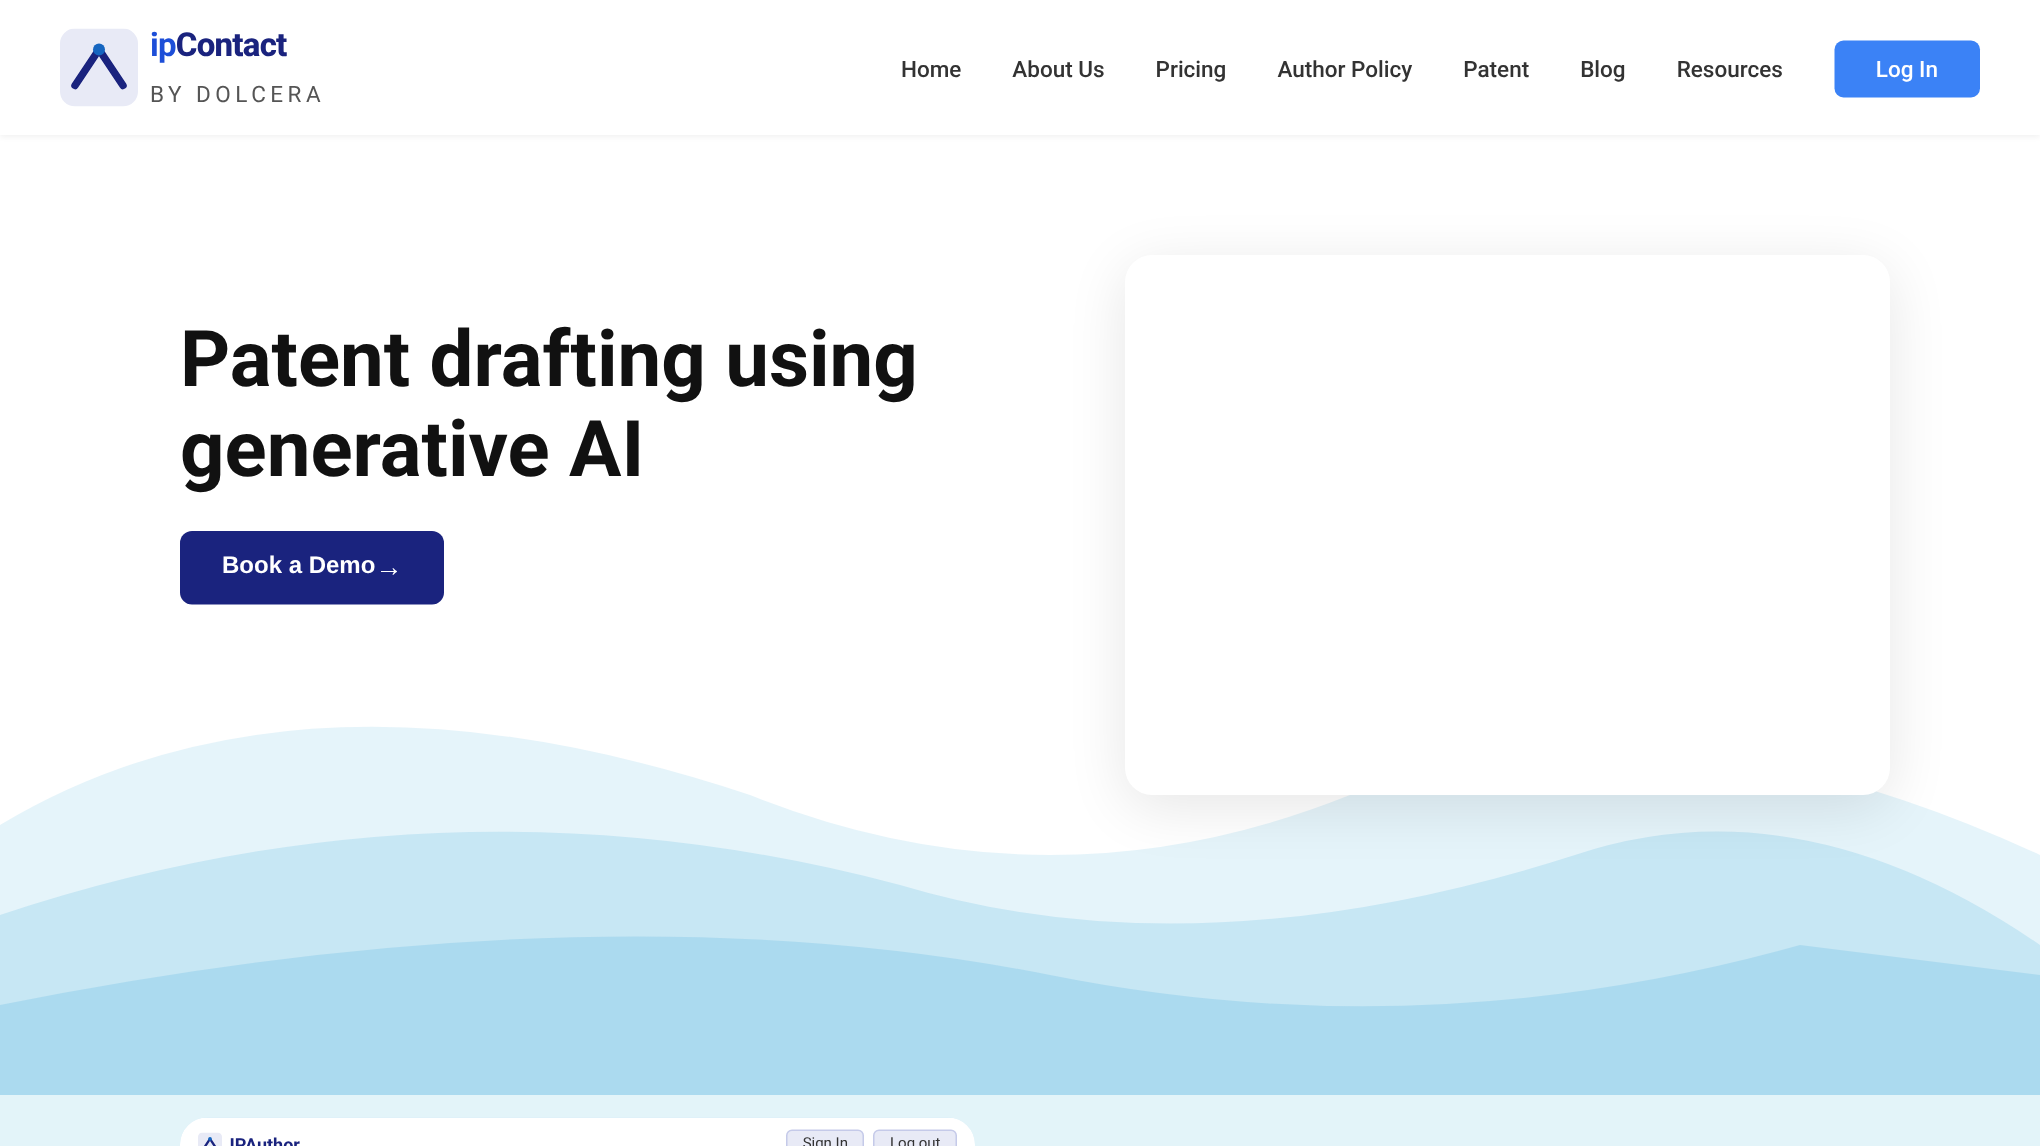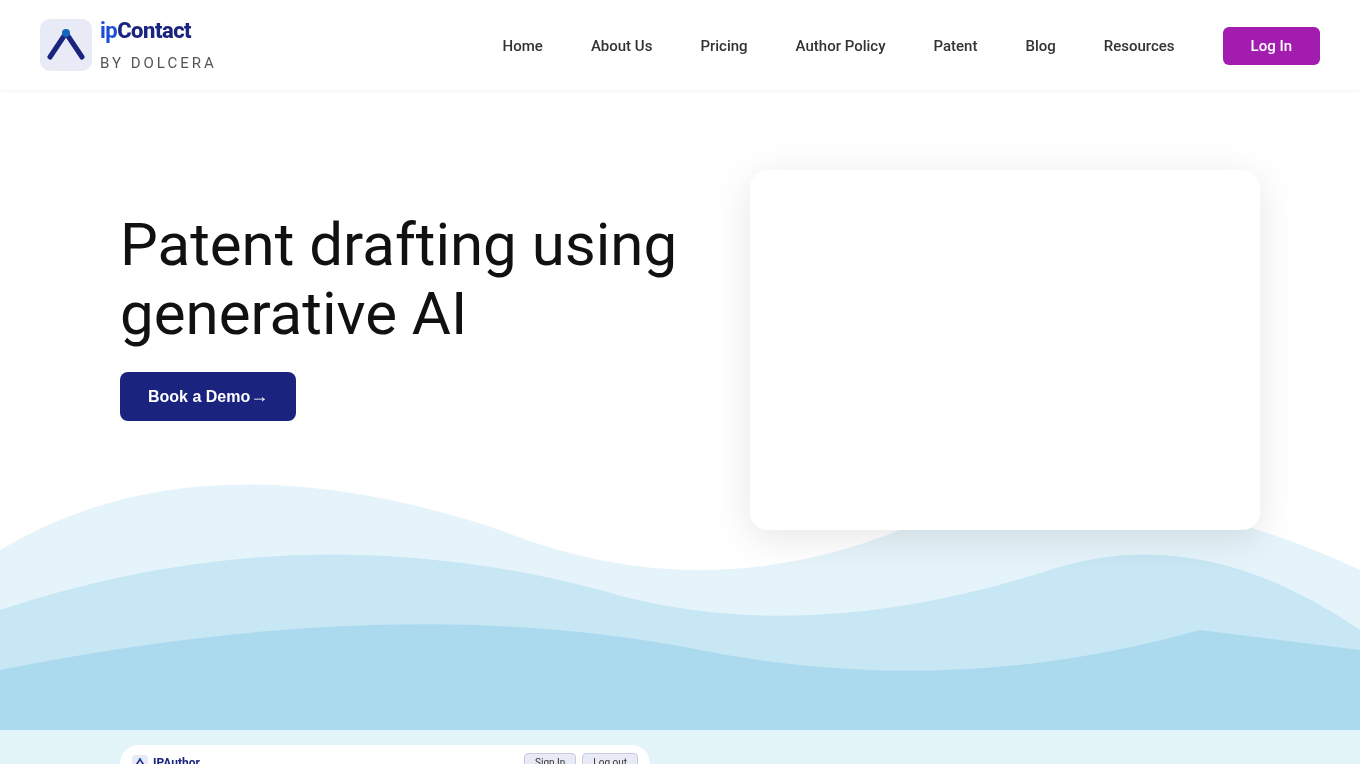--- a/index.html
+++ b/index.html
@@ -63,33 +63,33 @@
       letter-spacing: 3px;
       color: #555;
       margin-top: 14px;
       text-transform: uppercase;
       text-align: center;
     }
 
     .nav-links {
       display: flex;
       align-items: flex-end;
-      gap: 48px;
+      gap: 34px;
       list-style: none;
     }
 
     .nav-links a {
       text-decoration: none;
       color: #333;
       font-size: 15px;
       font-weight: 500;
     }
 
     .login-btn {
-      background: #a21caf;
+      background: #3b82f6;
       color: #fff !important;
       padding: 10px 28px;
       border-radius: 6px;
       font-weight: normal;
       font-size: 15px !important;
       text-decoration: none;
     }
 
     
     .hero {
@@ -109,22 +109,22 @@
       padding: 60px 100px 0 120px;
       height: 100%;
     }
 
     .hero-left {
       max-width: 560px;
       padding-top: 60px;
     }
 
     .hero-title {
-      font-size: 60px;
-      font-weight: 400;
+      font-size: 52px;
+      font-weight: 700;
       color: #111;
       line-height: 1.15;
       margin-bottom: 24px;
     }
 
     .hero-subtitle {
       font-size: 18px;
       color: #444;
       margin-bottom: 40px;
       line-height: 1.6;

